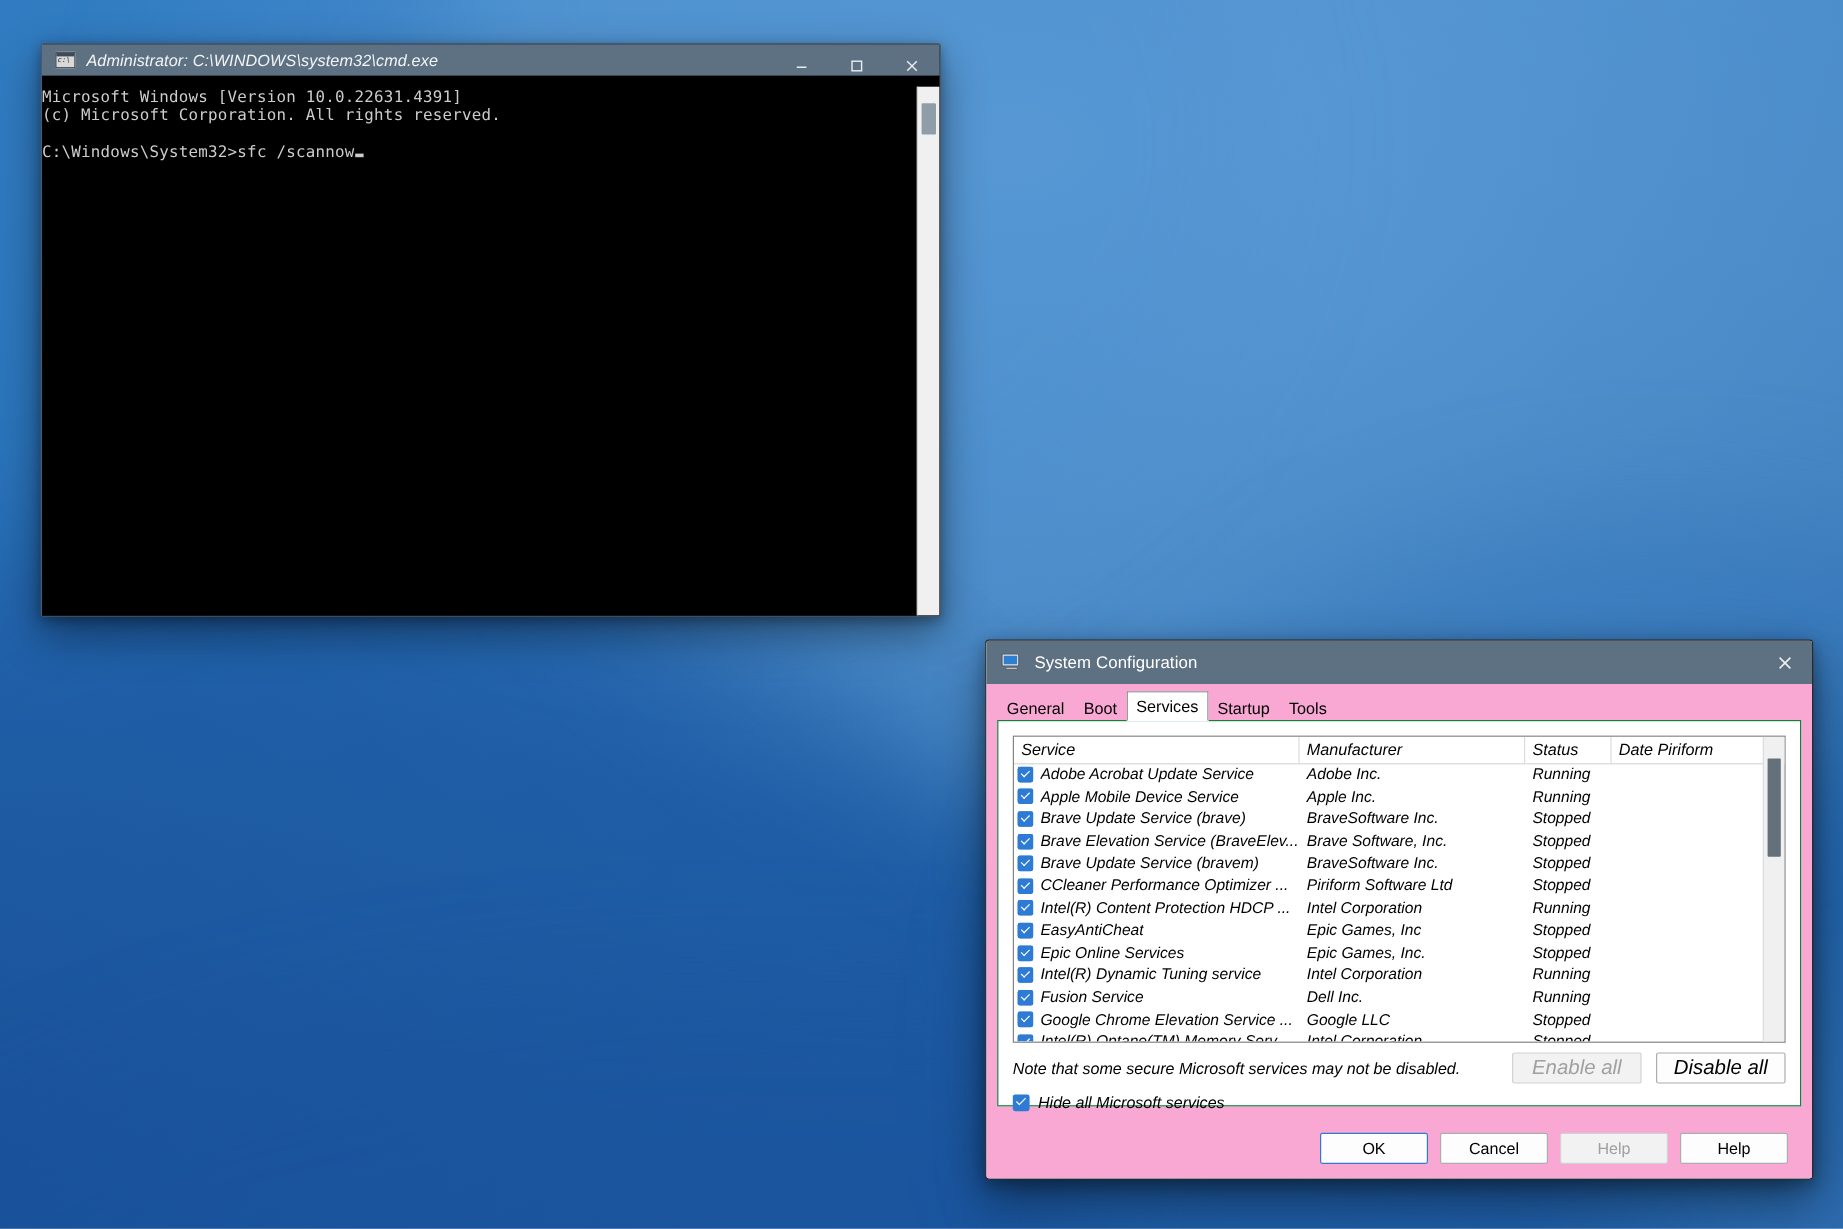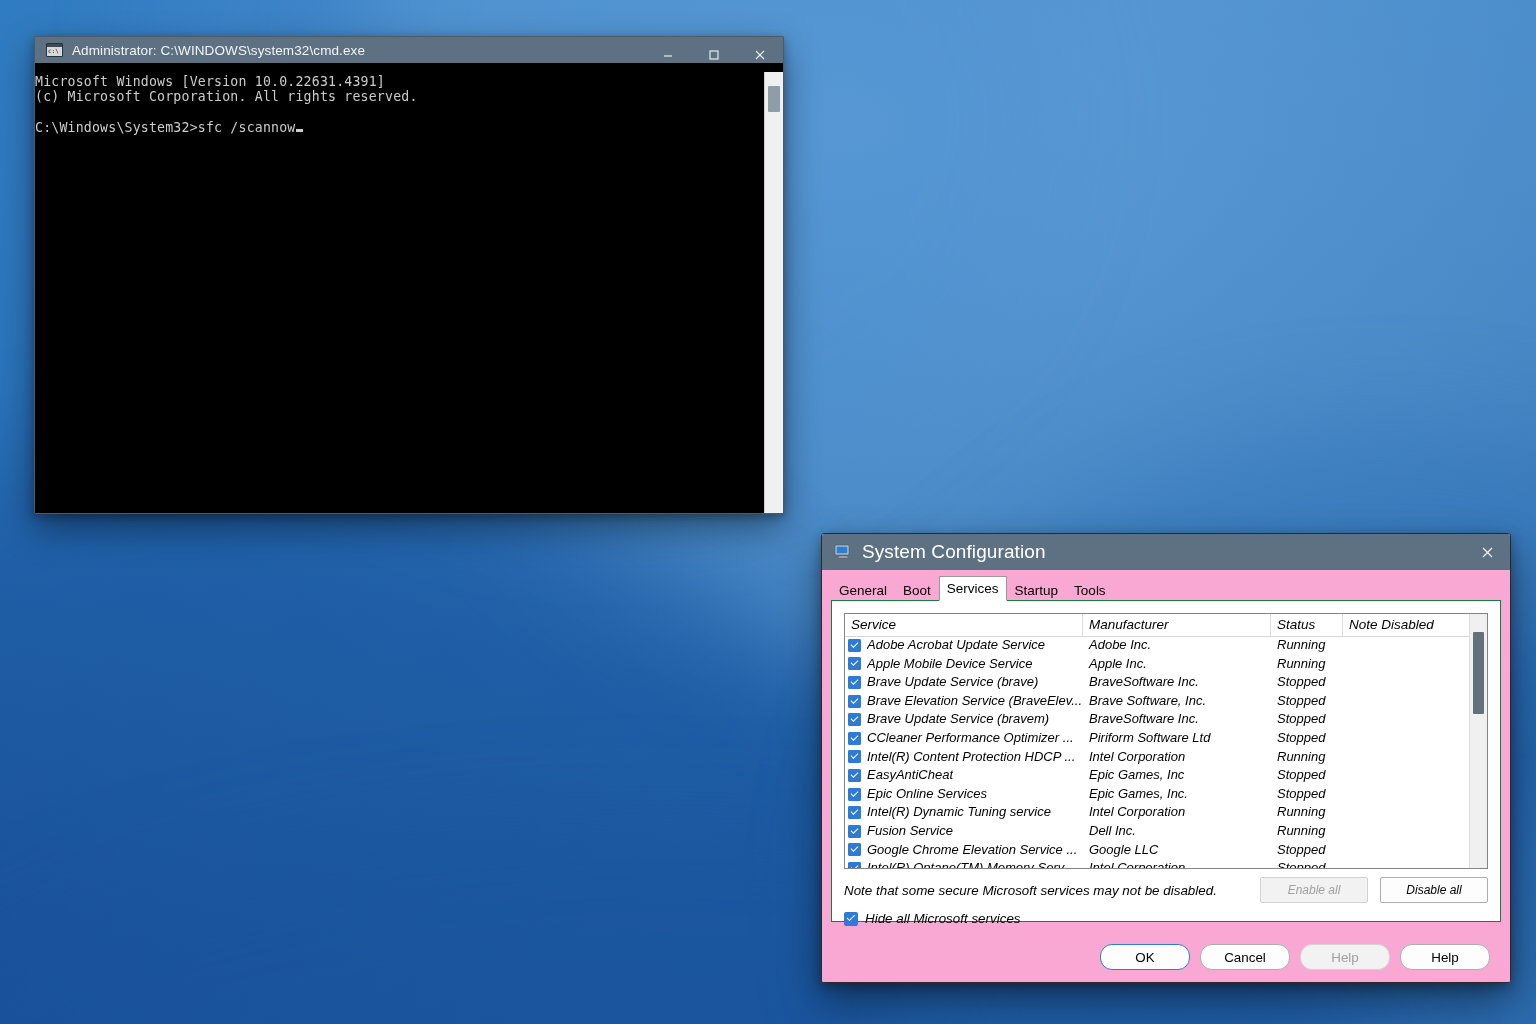--- a/index.html
+++ b/index.html
@@ -32,20 +32,21 @@
   #cmd-window{
     left:34px;top:36px;width:750px;height:478px;
     background:#000;
     border:1px solid #4a5c6b;
     box-shadow:0 14px 36px rgba(0,0,0,0.42), 0 3px 10px rgba(0,0,0,0.30);
     border-radius:2px;
   }
   #cmd-titlebar{
     height:26px;background:#5d7183;display:flex;align-items:center;
     position:relative;
+    font-style:italic;
   }
   #cmd-icon{
     width:17px;height:14px;margin-left:11px;margin-right:9px;
     background:#d8d8d8;border-radius:1px;position:relative;flex:none;
     box-shadow:inset 0 0 0 1px #25313c;
   }
   #cmd-icon:before{
     content:"";position:absolute;left:1px;top:1px;right:1px;height:3px;background:#3d4a55;
   }
   #cmd-icon:after{
@@ -91,21 +92,21 @@
     box-shadow:0 16px 40px rgba(0,0,0,0.45), 0 4px 12px rgba(0,0,0,0.30);
     border-radius:3px;
     overflow:hidden;
   }
   #sysconf-titlebar{
     height:36px;background:#5d7183;display:flex;align-items:center;position:relative;
   }
   #sysconf-icon{
     width:18px;height:16px;margin-left:12px;margin-right:10px;flex:none;position:relative;
   }
-  #sysconf-title{color:#ffffff;font-size:19px;letter-spacing:0.1px;}
+  #sysconf-title{color:#ffffff;font-size:14px;letter-spacing:0.1px;}
   #sysconf-close{
     position:absolute;right:0;top:0;width:46px;height:36px;
     display:flex;align-items:center;justify-content:center;color:#eef1f4;
   }
   #sysconf-inner{position:absolute;left:0;right:0;top:36px;bottom:0;background:#f9a8d4;}
 
   
   #tabstrip{
     position:absolute;left:9px;top:8px;right:9px;height:23px;display:flex;align-items:flex-end;
     z-index:3;
@@ -164,21 +165,21 @@
     position:absolute;left:3px;top:18px;width:11px;height:82px;background:#64707a;
     border-radius:1px;
   }
 
   
   #note-row{
     position:absolute;left:12px;right:12px;top:276px;height:26px;display:flex;align-items:center;
   }
   #note-text{font-size:13.4px;color:#000;flex:1;}
   .smallbtn{
-    width:108px;height:26px;font-size:12px;border:1px solid #adadad;background:#fdfdfd;
+    width:108px;height:26px;font-size:17px;border:1px solid #adadad;background:#fdfdfd;
     display:flex;align-items:center;justify-content:center;color:#000;border-radius:2px;
     box-sizing:border-box;
   }
   .smallbtn.disabled{color:#a0a0a0;border-color:#d2d2d2;background:#f2f2f2;}
   #btn-enable-all{margin-right:12px;}
 
   #hide-ms-row{
     position:absolute;left:12px;top:310px;display:flex;align-items:center;
   }
   #hide-ms-chk{
@@ -189,21 +190,21 @@
     content:"";position:absolute;left:3px;top:3.5px;width:6.5px;height:3.2px;
     border-left:1.7px solid #fff;border-bottom:1.7px solid #fff;transform:rotate(-45deg);
   }
   #hide-ms-label{font-size:13.4px;color:#000;}
 
   #footer-buttons{
     position:absolute;right:20px;bottom:12px;display:flex;gap:10px;
   }
   .footbtn{
     width:90px;height:26px;font-size:13.4px;border:1px solid #adadad;background:#fdfdfd;
-    display:flex;align-items:center;justify-content:center;color:#000;border-radius:12px;
+    display:flex;align-items:center;justify-content:center;color:#000;border-radius:2px;
     box-sizing:border-box;
   }
   .footbtn.default{border:1px solid #2d7bd4;box-shadow:inset 0 0 0 1px #ffffff;}
   .footbtn.disabled{color:#a0a0a0;border-color:#d2d2d2;background:#f2f2f2;}
 </style>
 </head>
 <body>
 
 <div id="desktop">
   <div class="swirl s1"></div>
@@ -280,21 +281,21 @@
       <div class="tab">Tools</div>
     </div>
 
     <div id="tabpanel">
 
       <div id="svc-list">
         <div id="svc-header">
           <div class="hc col-service">Service</div>
           <div class="hc col-manufacturer">Manufacturer</div>
           <div class="hc col-status">Status</div>
-          <div class="hc col-date">Note Disabled</div>
+          <div class="hc col-date">Date Piriform</div>
           <div class="hc col-pad"></div>
         </div>
 
         <div id="svc-rows">
             <div class="svc-row">
               <div class="svc-cell c1 col-service">
                 <div class="chk"></div>
                 <span class="svc-name">Adobe Acrobat Update Service</span>
               </div>
               <div class="svc-cell col-manufacturer">Adobe Inc.</div>

